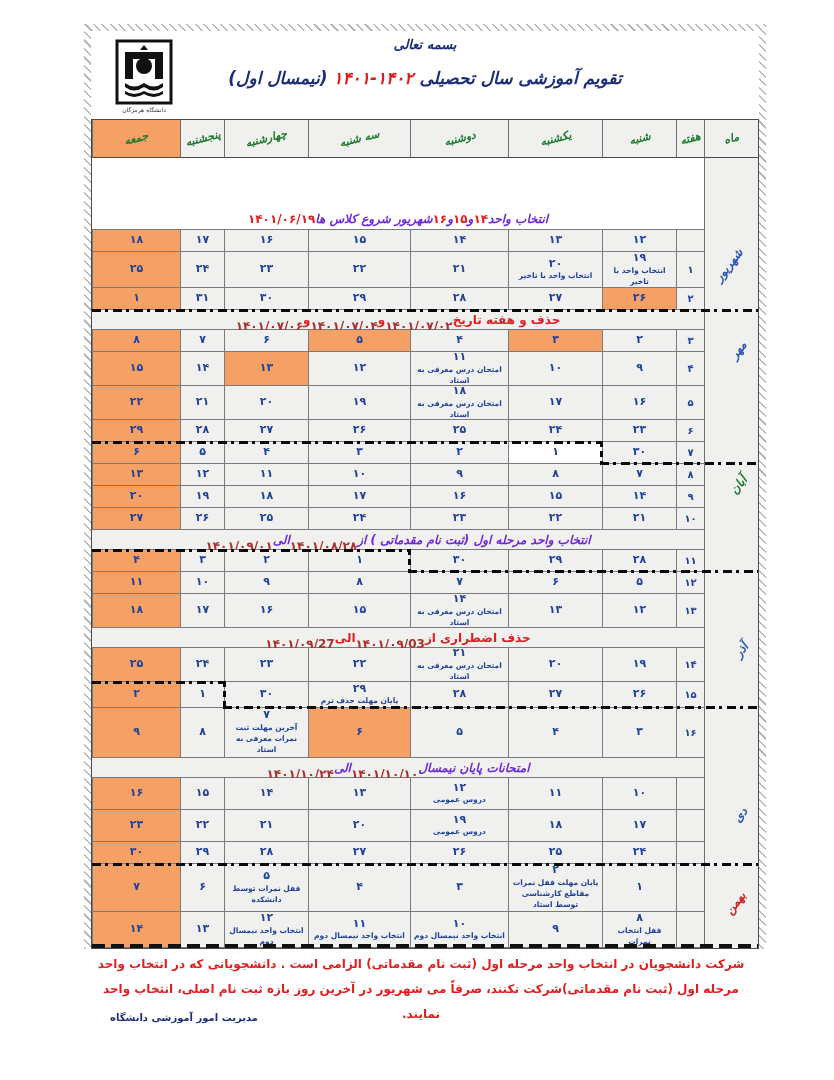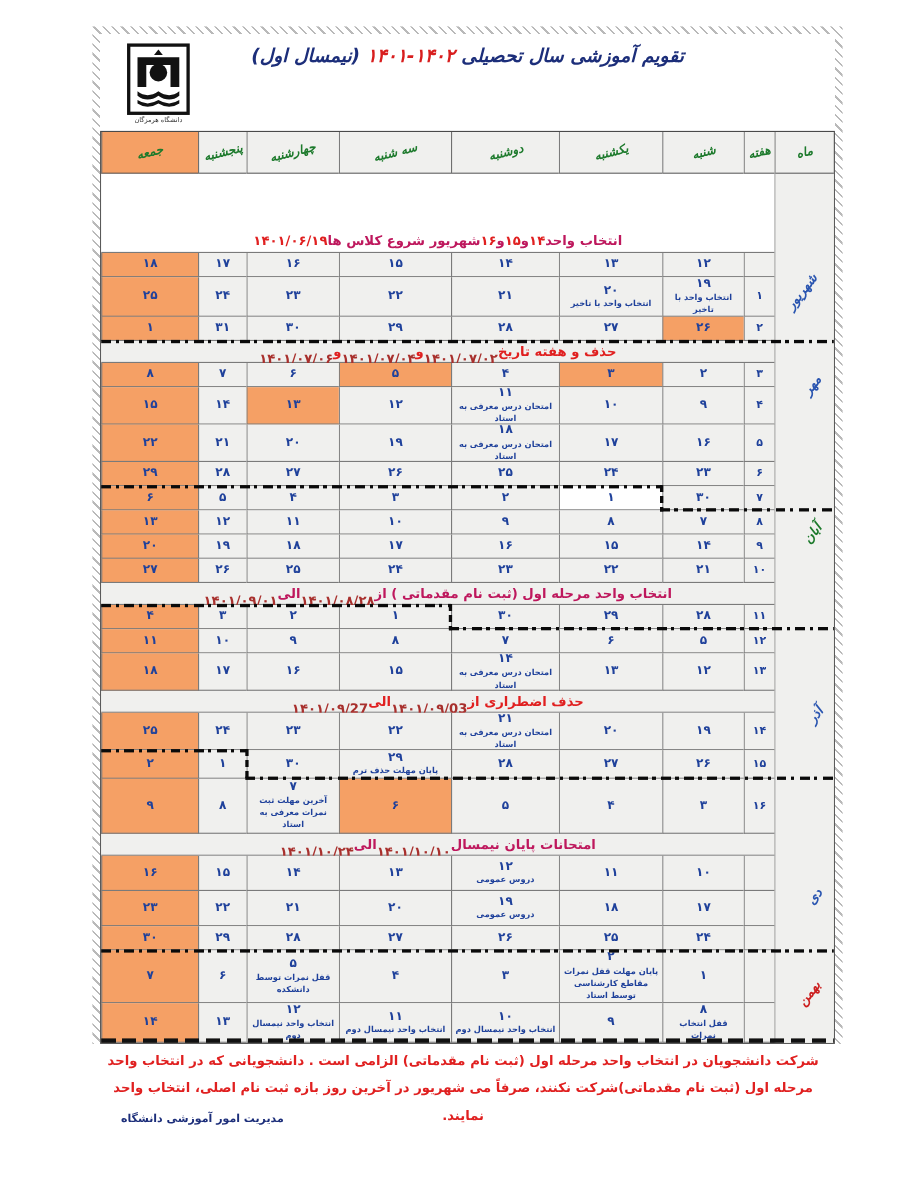--- a/index.html
+++ b/index.html
@@ -16,21 +16,21 @@
   }
   .sheet { background:#ffffff; width:668px; position:relative; }
 
   
   .head-band { position:relative; height:88px; background:#ffffff; }
   .logo-box { position:absolute; left:20px; top:8px; width:66px; text-align:center; }
   .logo-box svg { display:block; margin:0 auto; }
   .logo-cap { font-size:6px; color:#333; letter-spacing:0; margin-top:1px; }
   .titles { position:absolute; left:0; right:0; top:6px; text-align:center; }
   .bismillah { color:#1c2e7a; font-weight:bold; font-style:italic; font-size:13px; }
-  .main-title { margin-top:4px; color:#1c2e7a; font-weight:bold; font-style:italic; font-size:17px; }
+  .main-title { margin-top:16px; color:#1c2e7a; font-weight:bold; font-style:italic; font-size:17px; }
   .main-title .yr { color:#d81e1e; }
 
   
   .tbl { position:relative; display:flex; direction:rtl; border:1.6px solid #4a4a4a; width:668px; background:#f0f0ee; }
   .month-col { width:54px; border-left:1px solid #6f6f6f; display:flex; flex-direction:column; }
   .mh { height:38px; border-bottom:1.4px solid #4a4a4a; display:flex; align-items:center; justify-content:center;
         color:#1d7a2c; font-weight:bold; font-style:italic; font-size:11px; transform-origin:center; }
   .mh span { display:inline-block; transform:rotate(-14deg); }
   .mbody { position:relative; flex:1; background:#f0f0ee; }
   .mlabel { position:absolute; right:10px; font-weight:bold; font-style:italic; font-size:12px;
@@ -56,21 +56,21 @@
   .cell .n { color:#1f419b; font-weight:bold; font-size:7.5px; line-height:1.5; text-align:center; padding:0 2px; }
   .cell.o { background:#f5a065; }
   .cell.w { background:#ffffff; }
   .wk { color:#1f419b; font-weight:bold; font-size:10px; }
   .banner {
     display:flex; direction:rtl; align-items:center; justify-content:center;
     border-bottom:1px solid #7a7a7a; background:#f0f0ee;
     font-weight:bold; font-size:12px; white-space:nowrap;
   }
   .banner.vb { align-items:flex-end; padding-bottom:3px; background:#ffffff; }
-  .c-b { color:#be185d; } .c-r { color:#e02020; } .c-m { color:#a8302d;margin-top:12px; }
+  .c-b { color:#6d28d9;font-style:italic; } .c-r { color:#e02020; } .c-m { color:#a8302d;margin-top:12px; }
 
   
   .dl { position:absolute; height:3px; z-index:5;
         background:repeating-linear-gradient(90deg,#0a0a0a 0 9px,transparent 9px 13px,#0a0a0a 13px 16px,transparent 16px 21px); }
   .dv { position:absolute; width:3px; z-index:5;
         background:repeating-linear-gradient(180deg,#0a0a0a 0 6px,transparent 6px 10px); }
   .dl.long { background:repeating-linear-gradient(90deg,#111 0 13px,transparent 13px 19px); height:3.5px; }
 
   
   .foot-note {
@@ -94,20 +94,21 @@
           <rect x="2" y="2" width="54" height="62" fill="#ffffff" stroke="#111111" stroke-width="3"></rect>
           <polygon points="29,6 33,11 25,11" fill="#111111"></polygon>
           <path d="M10 13 H48 V40 H40 V20 H18 V40 H10 Z" fill="#111111"></path>
           <circle cx="29" cy="27" r="8" fill="#111111"></circle>
           <path d="M10 44 Q19 51 29 44 Q39 51 48 44 V48 Q39 55 29 48 Q19 55 10 48 Z" fill="#111111"></path>
           <path d="M10 52 Q19 58 29 52 Q39 58 48 52 V55 Q39 61 29 55 Q19 61 10 55 Z" fill="#111111"></path>
         </svg>
         <div class="logo-cap">دانشگاه هرمزگان</div>
       </div>
       <div class="titles">
+        <div class="bismillah">بسمه تعالی</div>
         <div class="main-title"><span>تقویم آموزشی سال تحصیلی </span><span class="yr">۱۴۰۲-۱۴۰۱</span><span> (نیمسال اول)</span></div>
       </div>
     </div>
 
     <div class="tbl">
       <div class="month-col">
         <div class="mh">
             <span>ماه</span>
           </div>
         <div class="mbody">

